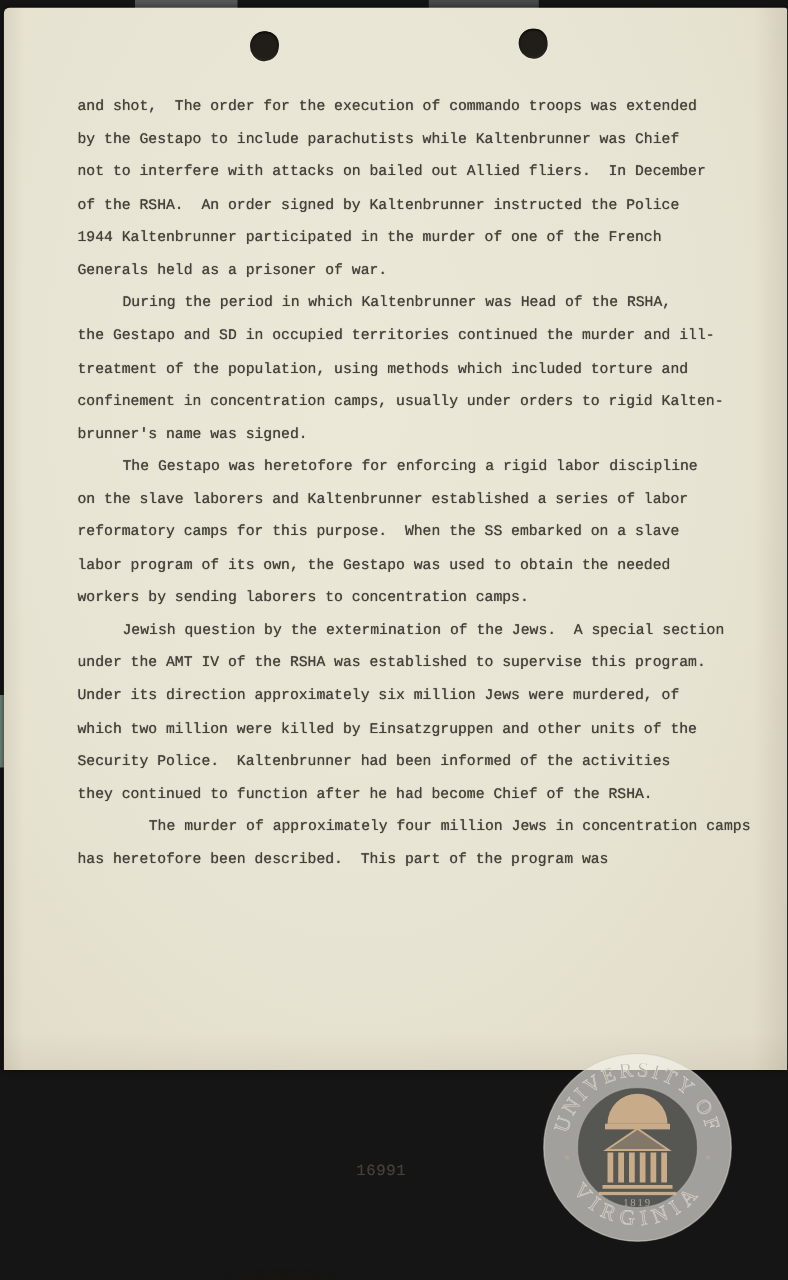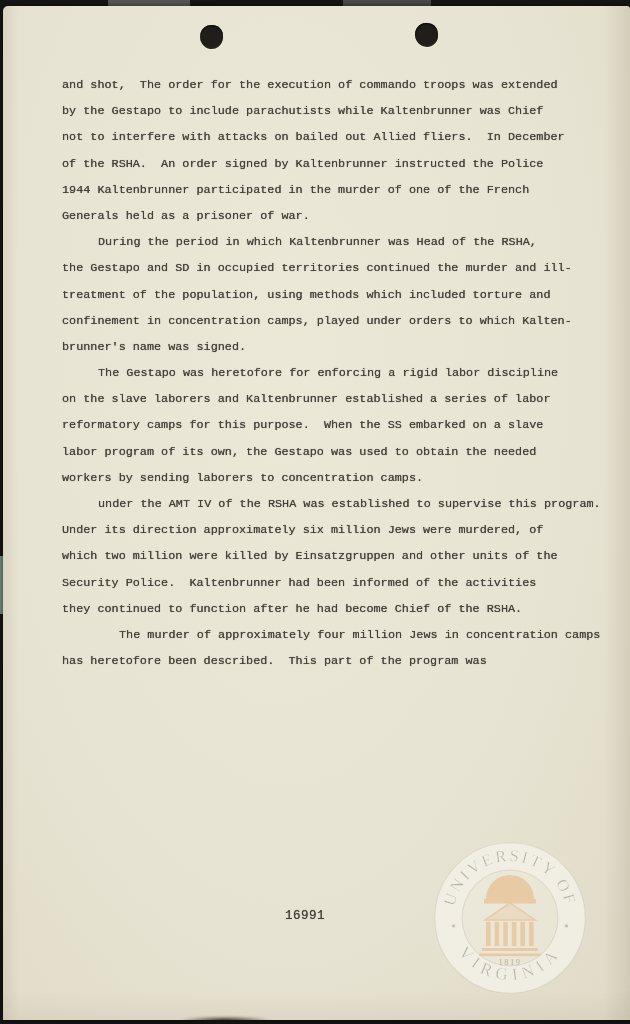--- a/index.html
+++ b/index.html
@@ -18,21 +18,21 @@
 
   
   .under-page { position: absolute; left: 0; top: 556px; width: 3px; height: 58px; background: #8ba897; opacity: .8; }
 
   
   .bottom-smudge { position: absolute; left: 178px; top: 1016px; width: 95px; height: 9px;
     background: radial-gradient(ellipse at center, rgba(25,21,15,.9) 0%, rgba(25,21,15,0) 70%);
     filter: blur(1px); }
 
   .paper {
-    position: absolute; left: 3px; top: 6px; width: 627px; height: 1014px;
+    position: absolute; left: 3px; top: 6px; width: 627px; height: 850px;
     background:
       linear-gradient(90deg, rgba(140,128,98,.14) 0, rgba(0,0,0,0) 16px, rgba(0,0,0,0) 600px, rgba(125,115,90,.16) 100%),
       linear-gradient(0deg, rgba(140,128,98,.10) 0, rgba(0,0,0,0) 30px),
       radial-gradient(ellipse at 45% 35%, #ece8d8 0%, var(--paper, #e8e4d3) 55%, #e0dbc8 100%);
     border-radius: 5px 3px 0 0;
     box-shadow: 0 0 6px rgba(0,0,0,.55);
   }
 
   .hole {
     position: absolute; width: 23px; height: 24px; border-radius: 50% 46% 50% 54%;
@@ -47,21 +47,21 @@
     font-family: "Liberation Mono", "DejaVu Sans Mono", monospace;
     font-size: 11.8px; line-height: 26.2px;
     color: var(--ink, #44413a);
     text-shadow: 0 0 0.7px rgba(62,58,50,.85);
   }
   .text-block .line { white-space: pre; height: 26.2px; }
   .para.i1 .line:first-child { text-indent: 36px; }
   .para.i2 .line:first-child { text-indent: 57px; }
 
   .page-number {
-    position: absolute; left: 282px; top: 903px;
+    position: absolute; left: 282px; top: 924px;
     font-family: "Liberation Mono", "DejaVu Sans Mono", monospace;
     font-size: 12.5px; letter-spacing: .5px;
     color: var(--ink, #44413a);
     text-shadow: 0 0 .7px rgba(62,58,50,.85);
   }
 
   .stamp { position: absolute; left: 422px; top: 827px; width: 170px; height: 170px; }
   .stamp svg { display: block; }
   .stamp text {
     font-family: "Liberation Serif", "DejaVu Serif", serif;
@@ -85,31 +85,32 @@
         <div class="line">by the Gestapo to include parachutists while Kaltenbrunner was Chief</div>
         <div class="line">not to interfere with attacks on bailed out Allied fliers.  In December</div>
         <div class="line">of the RSHA.  An order signed by Kaltenbrunner instructed the Police</div>
         <div class="line">1944 Kaltenbrunner participated in the murder of one of the French</div>
         <div class="line">Generals held as a prisoner of war.</div>
       </div>
       <div class="para i1">
         <div class="line">During the period in which Kaltenbrunner was Head of the RSHA,</div>
         <div class="line">the Gestapo and SD in occupied territories continued the murder and ill-</div>
         <div class="line">treatment of the population, using methods which included torture and</div>
-        <div class="line">confinement in concentration camps, played under orders to which Kalten-</div>
+        <div class="line">confinement in concentration camps, usually under orders to rigid Kalten-</div>
         <div class="line">brunner's name was signed.</div>
       </div>
       <div class="para i1">
         <div class="line">The Gestapo was heretofore for enforcing a rigid labor discipline</div>
         <div class="line">on the slave laborers and Kaltenbrunner established a series of labor</div>
         <div class="line">reformatory camps for this purpose.  When the SS embarked on a slave</div>
         <div class="line">labor program of its own, the Gestapo was used to obtain the needed</div>
         <div class="line">workers by sending laborers to concentration camps.</div>
       </div>
       <div class="para i1">
+        <div class="line">Jewish question by the extermination of the Jews.  A special section</div>
         <div class="line">under the AMT IV of the RSHA was established to supervise this program.</div>
         <div class="line">Under its direction approximately six million Jews were murdered, of</div>
         <div class="line">which two million were killed by Einsatzgruppen and other units of the</div>
         <div class="line">Security Police.  Kaltenbrunner had been informed of the activities</div>
         <div class="line">they continued to function after he had become Chief of the RSHA.</div>
       </div>
       <div class="para i2">
         <div class="line">The murder of approximately four million Jews in concentration camps</div>
         <div class="line">has heretofore been described.  This part of the program was</div>
       </div>

